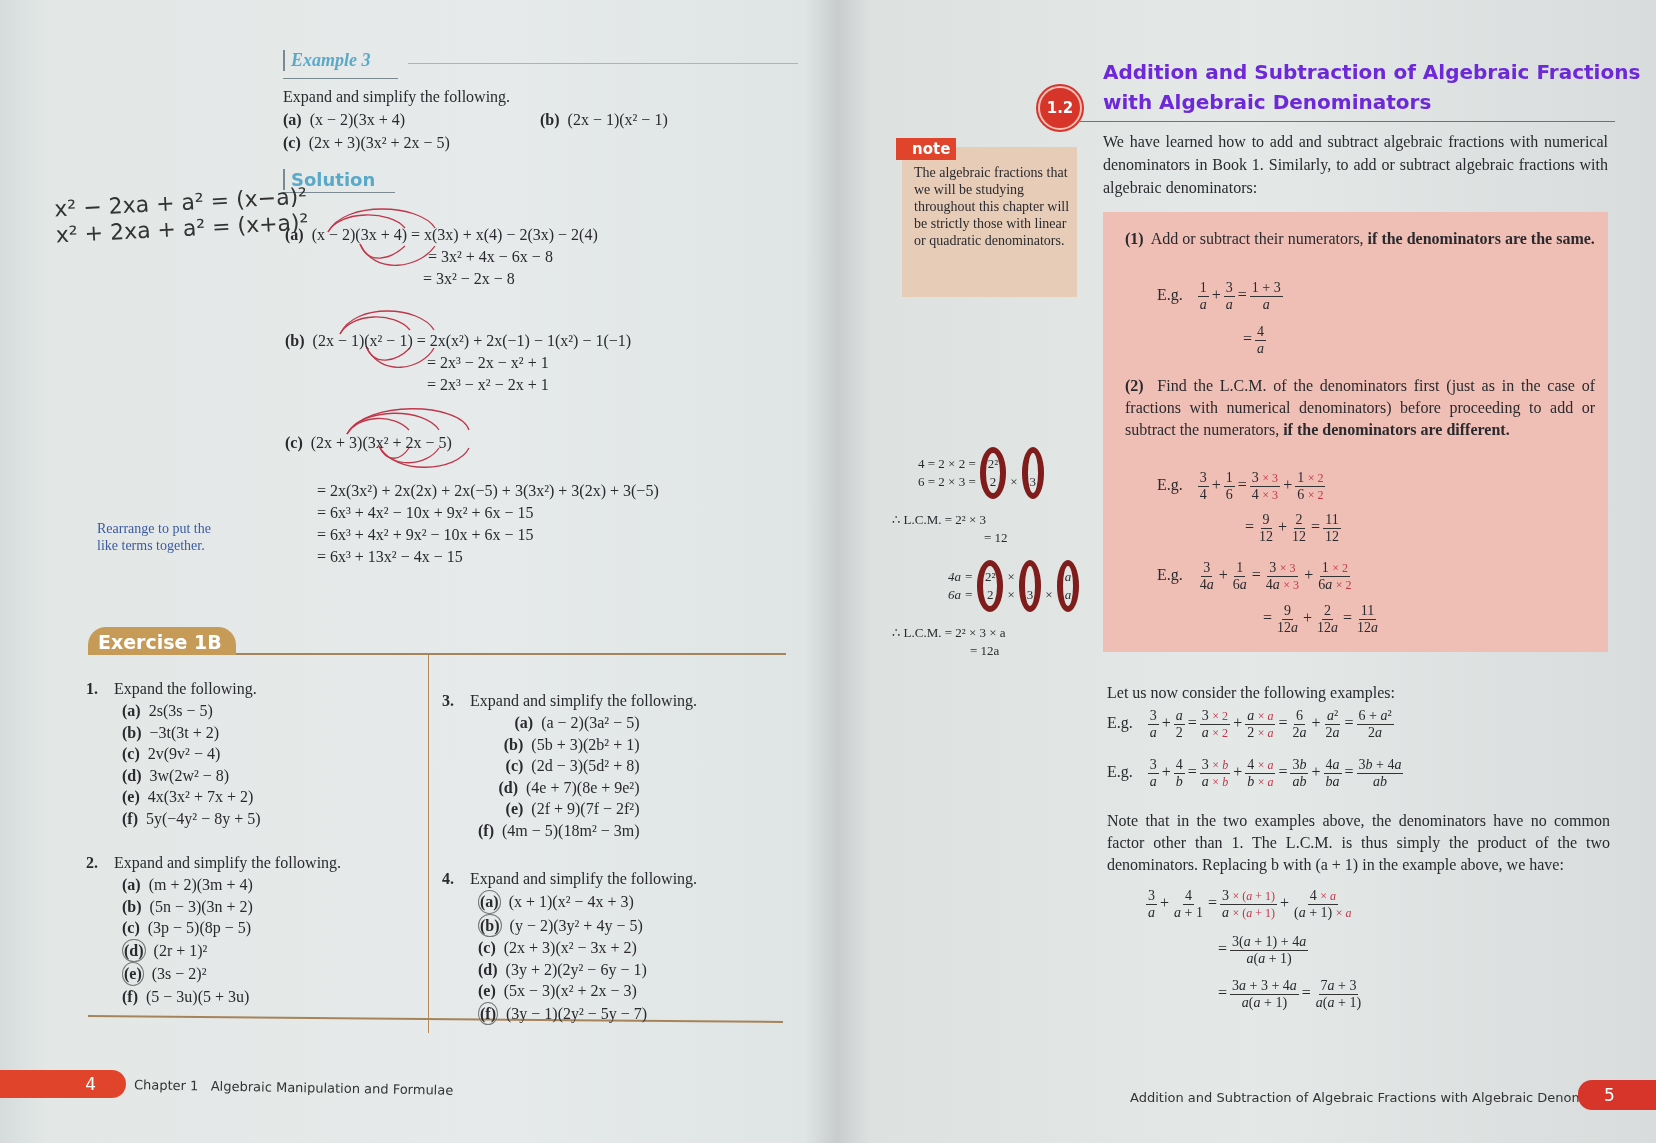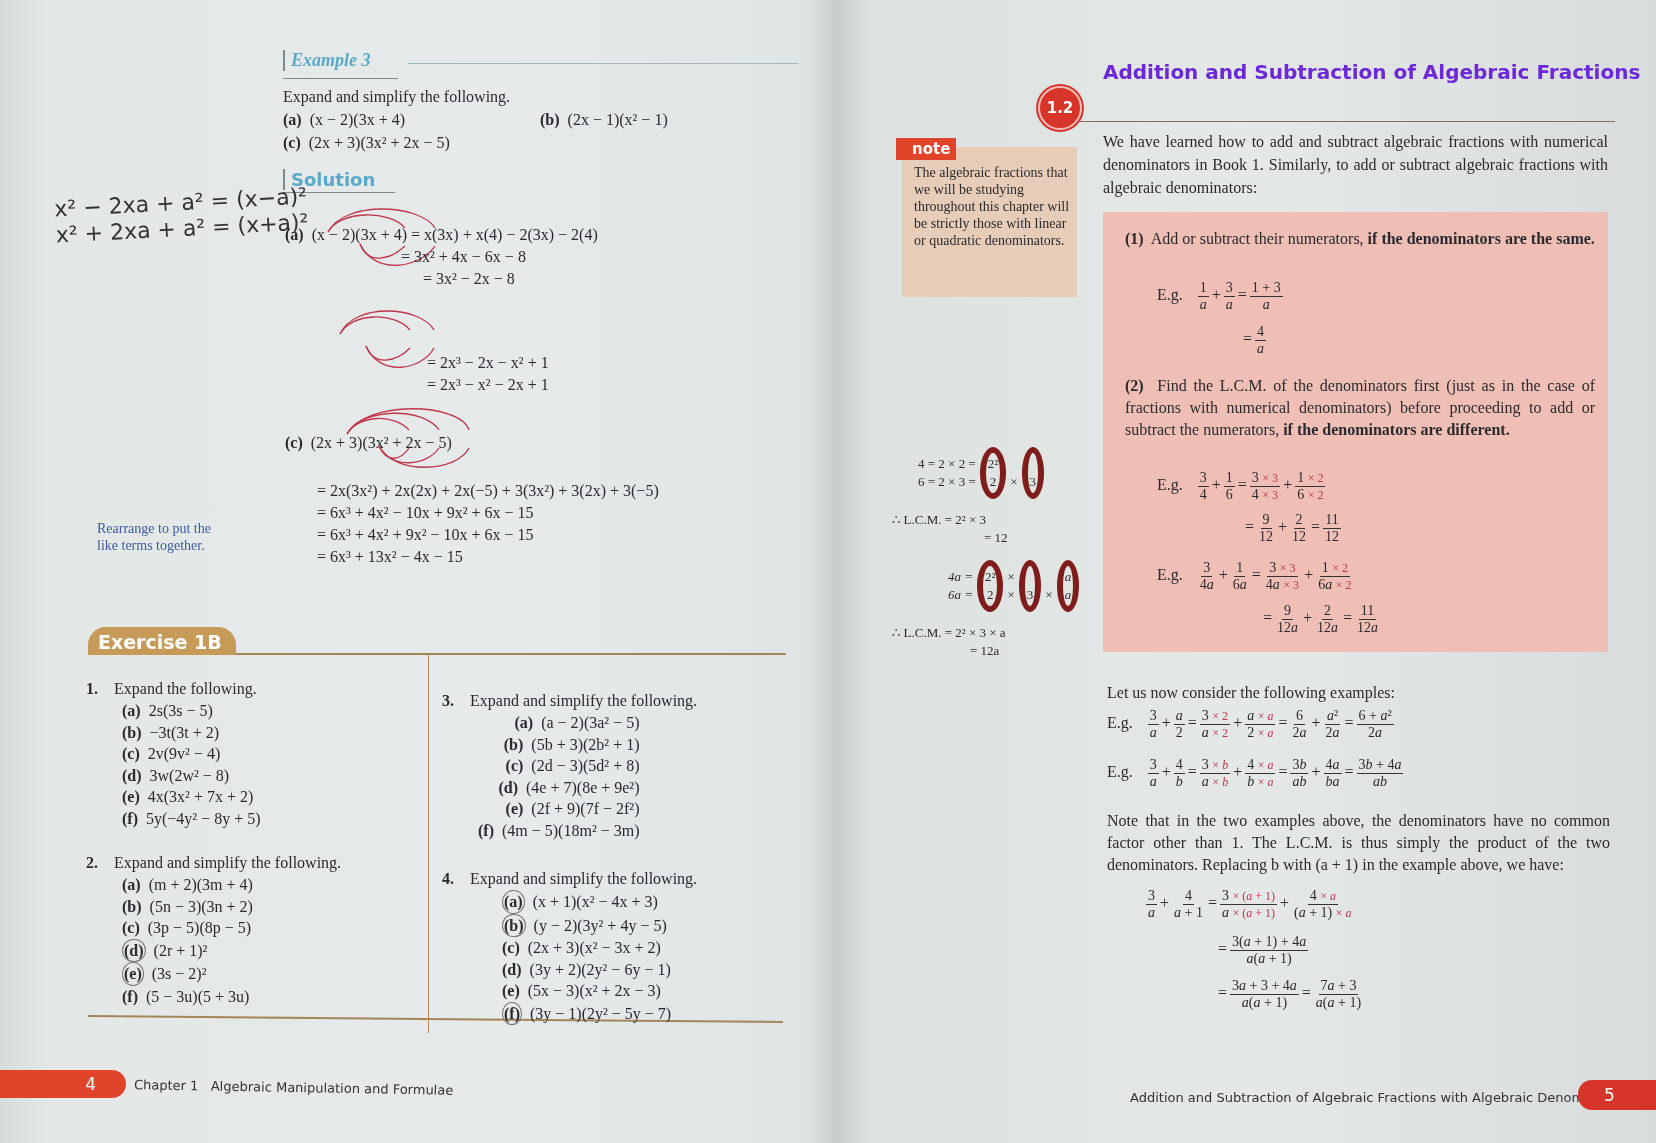--- a/index.html
+++ b/index.html
@@ -82,29 +82,32 @@
 
   <svg class="arcs" style="left:320px;top:210px;" width="120" height="60">
     <path d="M8,22 C20,0 70,0 85,18" stroke="#c0364a" fill="none" stroke-width="1.3"></path>
     <path d="M8,22 C25,-10 100,-6 115,18" stroke="#c0364a" fill="none" stroke-width="1.3"></path>
     <path d="M40,34 C48,55 70,50 85,36" stroke="#c0364a" fill="none" stroke-width="1.3"></path>
     <path d="M40,34 C55,66 100,58 115,36" stroke="#c0364a" fill="none" stroke-width="1.3"></path>
   </svg>
   <div class="abs txt" style="left:285px;top:224px;">
     <span class="lbl">(a)</span>&nbsp;&nbsp;<span>(x − 2)(3x + 4) = x(3x) + x(4) − 2(3x) − 2(4)</span>
   </div>
-  <div class="abs txt" style="left:401px;top:246px;">= 3x² + 4x − 6x − 8</div>
+  <div class="abs txt" style="left:428px;top:246px;">= 3x² + 4x − 6x − 8</div>
   <div class="abs txt" style="left:423px;top:268px;">= 3x² − 2x − 8</div>
 
   <svg class="arcs" style="left:330px;top:312px;" width="120" height="60">
     <path d="M10,22 C22,0 65,0 80,18" stroke="#c0364a" fill="none" stroke-width="1.3"></path>
     <path d="M10,22 C25,-10 90,-6 104,18" stroke="#c0364a" fill="none" stroke-width="1.3"></path>
     <path d="M36,34 C44,55 66,50 80,36" stroke="#c0364a" fill="none" stroke-width="1.3"></path>
     <path d="M36,34 C50,66 92,58 104,36" stroke="#c0364a" fill="none" stroke-width="1.3"></path>
   </svg>
+  <div class="abs txt" style="left:285px;top:330px;">
+    <span class="lbl">(b)</span>&nbsp;&nbsp;<span>(2x − 1)(x² − 1) = 2x(x²) + 2x(−1) − 1(x²) − 1(−1)</span>
+  </div>
   <div class="abs txt" style="left:427px;top:352px;">= 2x³ − 2x − x² + 1</div>
   <div class="abs txt" style="left:427px;top:374px;">= 2x³ − x² − 2x + 1</div>
 
   <svg class="arcs" style="left:335px;top:412px;" width="160" height="60">
     <path d="M12,22 C24,2 60,2 74,18" stroke="#c0364a" fill="none" stroke-width="1.3"></path>
     <path d="M12,22 C28,-6 90,-4 104,18" stroke="#c0364a" fill="none" stroke-width="1.3"></path>
     <path d="M12,22 C30,-12 125,-10 134,18" stroke="#c0364a" fill="none" stroke-width="1.3"></path>
     <path d="M44,34 C52,52 66,48 74,36" stroke="#c0364a" fill="none" stroke-width="1.3"></path>
     <path d="M44,34 C56,58 92,54 104,36" stroke="#c0364a" fill="none" stroke-width="1.3"></path>
     <path d="M44,34 C60,64 122,60 134,36" stroke="#c0364a" fill="none" stroke-width="1.3"></path>
@@ -159,40 +162,41 @@
     <div><span class="lbl">(b)</span>&nbsp;&nbsp;<span>(5b + 3)(2b² + 1)</span></div>
     <div><span class="lbl">(c)</span>&nbsp;&nbsp;<span>(2d − 3)(5d² + 8)</span></div>
     <div><span class="lbl">(d)</span>&nbsp;&nbsp;<span>(4e + 7)(8e + 9e²)</span></div>
     <div><span class="lbl">(e)</span>&nbsp;&nbsp;<span>(2f + 9)(7f − 2f²)</span></div>
     <div><span class="lbl">(f)</span>&nbsp;&nbsp;<span>(4m − 5)(18m² − 3m)</span></div>
   </div>
 
   <div class="abs txt" style="left:442px;top:868px;">
     <span class="q-num">4.</span>&nbsp;&nbsp;&nbsp;&nbsp;<span>Expand and simplify the following.</span>
   </div>
-  <div class="abs txt" style="left:502px;top:890px;line-height:21.5px;">
+  <div class="abs txt" style="left:478px;top:890px;line-height:21.5px;">
     <div><span class="lbl circled">(a)</span>&nbsp;&nbsp;<span>(x + 1)(x² − 4x + 3)</span></div>
     <div><span class="lbl circled">(b)</span>&nbsp;&nbsp;<span>(y − 2)(3y² + 4y − 5)</span></div>
     <div><span class="lbl">(c)</span>&nbsp;&nbsp;<span>(2x + 3)(x² − 3x + 2)</span></div>
     <div><span class="lbl">(d)</span>&nbsp;&nbsp;<span>(3y + 2)(2y² − 6y − 1)</span></div>
     <div><span class="lbl">(e)</span>&nbsp;&nbsp;<span>(5x − 3)(x² + 2x − 3)</span></div>
     <div><span class="lbl circled">(f)</span>&nbsp;&nbsp;<span>(3y − 1)(2y² − 5y − 7)</span></div>
   </div>
 
   <div class="abs footer-left-tab">4</div>
   <div class="abs footer-left-text">
     <span>Chapter 1</span>&nbsp;&nbsp;&nbsp;<span>Algebraic Manipulation and Formulae</span>
   </div>
 </div>
 
 <div class="page page-right"></div>
 
 <div class="abs sec-badge">1.2</div>
 <div class="abs sec-title">
   <div>Addition and Subtraction of Algebraic Fractions</div>
+  <div>with Algebraic Denominators</div>
 </div>
 <div class="abs sec-rule"></div>
 <div class="abs intro">We have learned how to add and subtract algebraic fractions with numerical denominators in Book 1. Similarly, to add or subtract algebraic fractions with algebraic denominators:</div>
 
 <div class="abs note-box"></div>
 <div class="abs note-tab">note</div>
 <div class="abs note-text">The algebraic fractions that we will be studying throughout this chapter will be strictly those with linear or quadratic denominators.</div>
 
 <div class="abs pink-box"></div>
 

